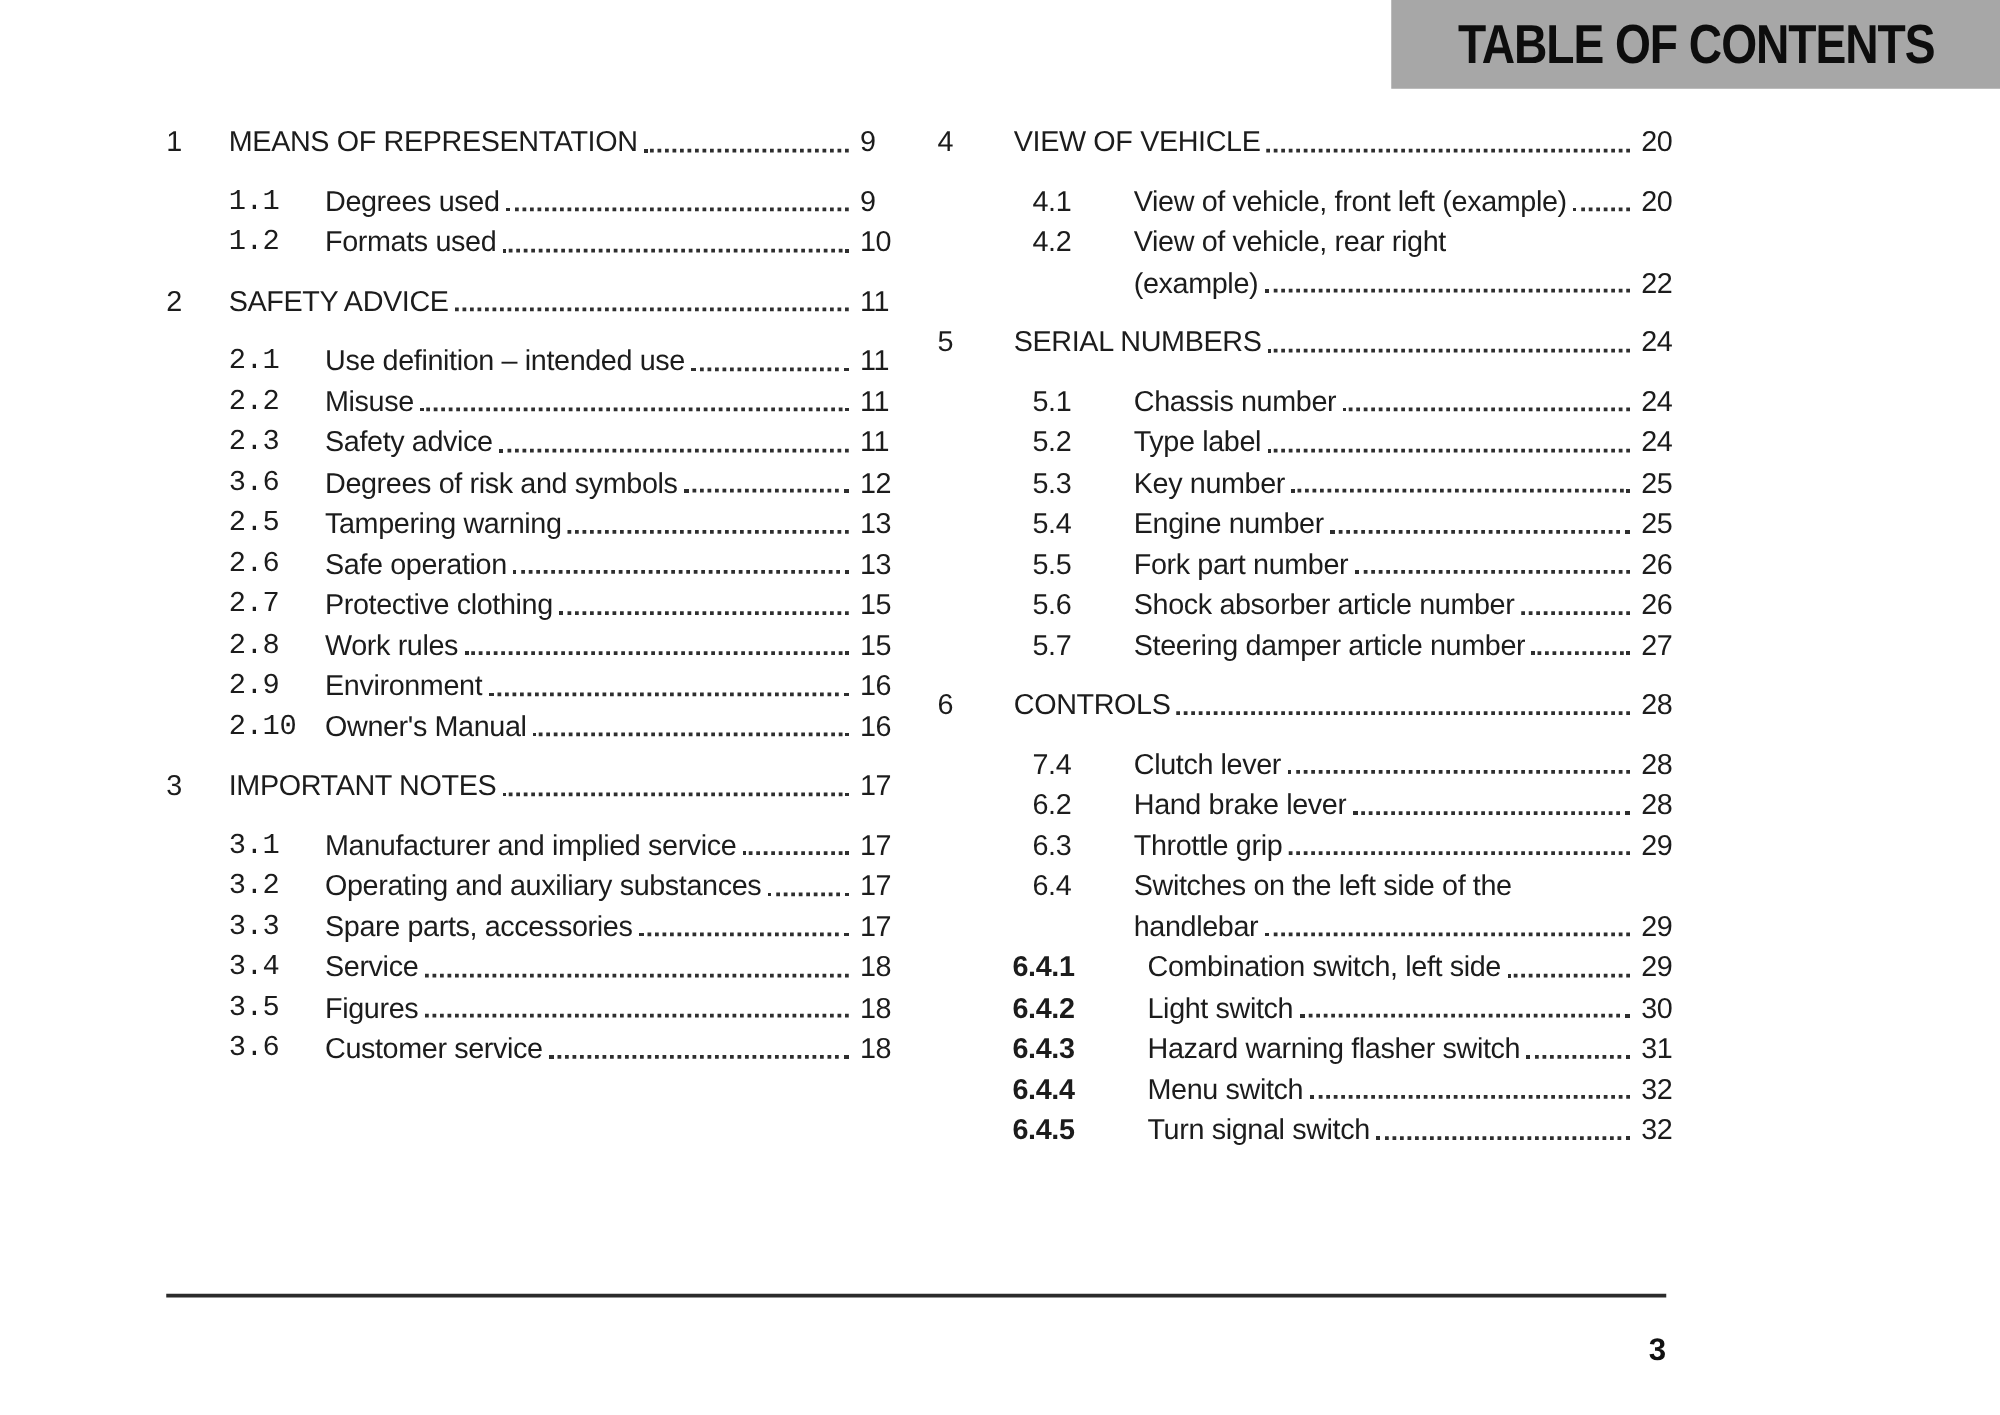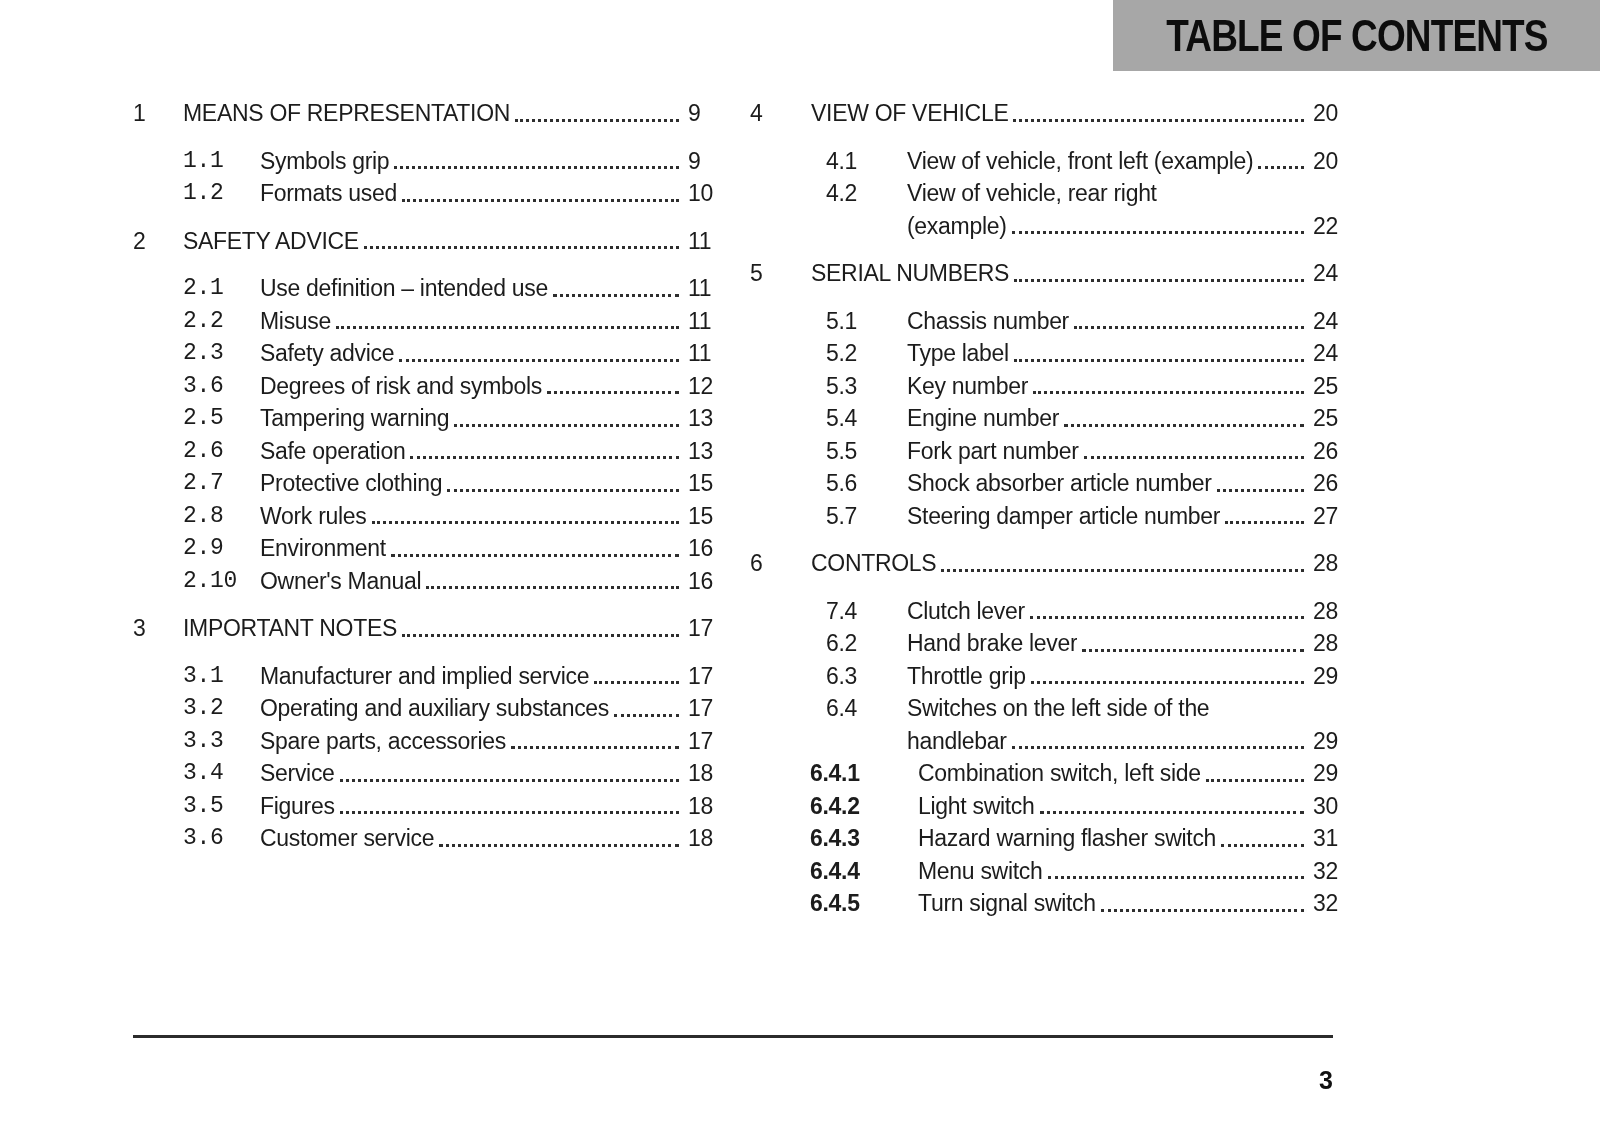--- a/index.html
+++ b/index.html
@@ -76,21 +76,21 @@
 
   <div class="col col-left">
       <div class="row section l1">
         <span class="num">1</span>
         <span class="title">MEANS OF REPRESENTATION</span>
         <span class="leader"></span>
         <span class="page-num">9</span>
       </div>
       <div class="row l2">
         <span class="num">1.1</span>
-        <span class="title">Symbols grip</span>
+        <span class="title">Degrees used</span>
         <span class="leader"></span>
         <span class="page-num">9</span>
       </div>
       <div class="row l2">
         <span class="num">1.2</span>
         <span class="title">Formats used</span>
         <span class="leader"></span>
         <span class="page-num">10</span>
       </div>
       <div class="row section l1">

